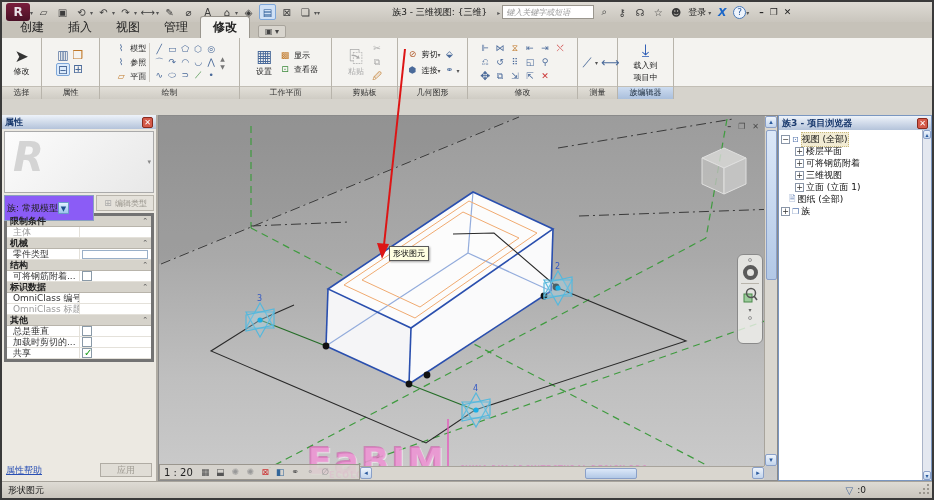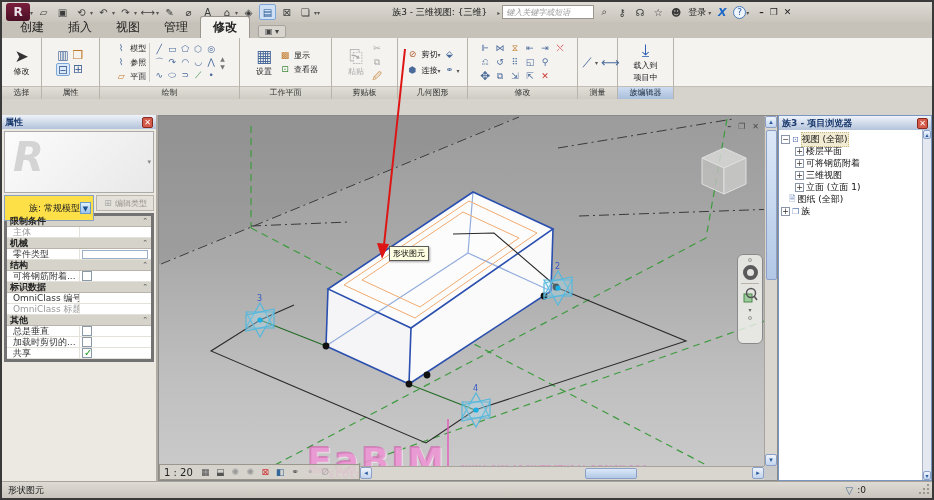--- a/index.html
+++ b/index.html
@@ -54,21 +54,21 @@
   
   .props{position:absolute;left:2px;top:115px;width:156px;bottom:19px;background:#ece9e2;border-right:2px solid #b0aca4;}
   .phead{height:14px;background:linear-gradient(#eef3fa,#b4c3da);display:flex;align-items:center;justify-content:space-between;
     padding:0 3px;font-weight:bold;color:#1a3a6e;font-size:9px;}
   .closex{width:11px;height:11px;background:#d45a4a;border:1px solid #8a2a1e;border-radius:2px;color:#fff;
     font-size:8px;line-height:9px;text-align:center;font-weight:bold;}
   .preview{height:62px;background:linear-gradient(135deg,#fcfcfc,#e8e8e8);border:1px solid #aaa;margin:2px;position:relative;}
   .preview .bigR{position:absolute;left:8px;top:2px;font-size:40px;font-weight:bold;color:#d4d4d4;font-style:italic;}
   .preview .pv-dd{position:absolute;right:2px;top:26px;font-size:7px;color:#888;}
   .typesel{display:flex;gap:2px;margin:2px;height:16px;}
-  .combo{flex:1;border:1px solid #8aa0c0;background:#fde047;display:flex;align-items:center;justify-content:flex-end;padding:12px 2px;font-size:9px;}
+  .combo{flex:1;border:1px solid #8aa0c0;background:#8b5cf6;display:flex;align-items:center;justify-content:flex-start;padding:12px 2px;font-size:9px;}
   .combo .dd{width:11px;height:12px;background:linear-gradient(#dff0ff,#9cc4ec);border:1px solid #6a9ac8;color:#1d4f8f;
     font-size:7px;text-align:center;line-height:12px;}
   .edittype{width:58px;border:1px solid #b8b4ab;background:#e4e1da;color:#9a968e;font-size:8px;
     display:flex;align-items:center;justify-content:center;gap:2px;}
   .grid{margin:2px;border:3px solid #737373;background:#fff;}
   .prow{display:flex;height:11px;border-bottom:1px solid #e4e1da;align-items:center;}
   .prow.sec{background:#d6d3cb;font-weight:bold;justify-content:space-between;padding:0 3px;border-bottom:1px solid #b8b4ab;}
   .prow .lab{width:72px;padding-left:6px;color:#333;overflow:hidden;white-space:nowrap;}
   .prow .lab.dim{color:#999;}
   .prow .val{flex:1;border-left:1px solid #e4e1da;height:100%;display:flex;align-items:center;padding-left:2px;}
@@ -446,20 +446,24 @@
             <span class="cb" data-checked="false"></span>
           </span>
         </div>
       <div class="prow">
           <span class="lab">共享</span>
           <span class="val">
             <span class="cb" data-checked="true"></span>
           </span>
         </div>
     </div>
+    <div class="props-bottom">
+      <span class="phelp">属性帮助</span>
+      <span class="applybtn">应用</span>
+    </div>
   </div>
 
   <div class="canvas">
     <svg class="scene" width="606" height="352" viewBox="0 0 606 352">
 
       <polygon points="0,0 360,0 0,148" fill="rgba(60,60,60,0.10)"></polygon>
 
       <g stroke="#3f9b3f" stroke-width="1.2" stroke-dasharray="7 5" fill="none">
         <line x1="92" y1="10" x2="92" y2="112"></line>
         <line x1="92" y1="112" x2="580" y2="366"></line>

